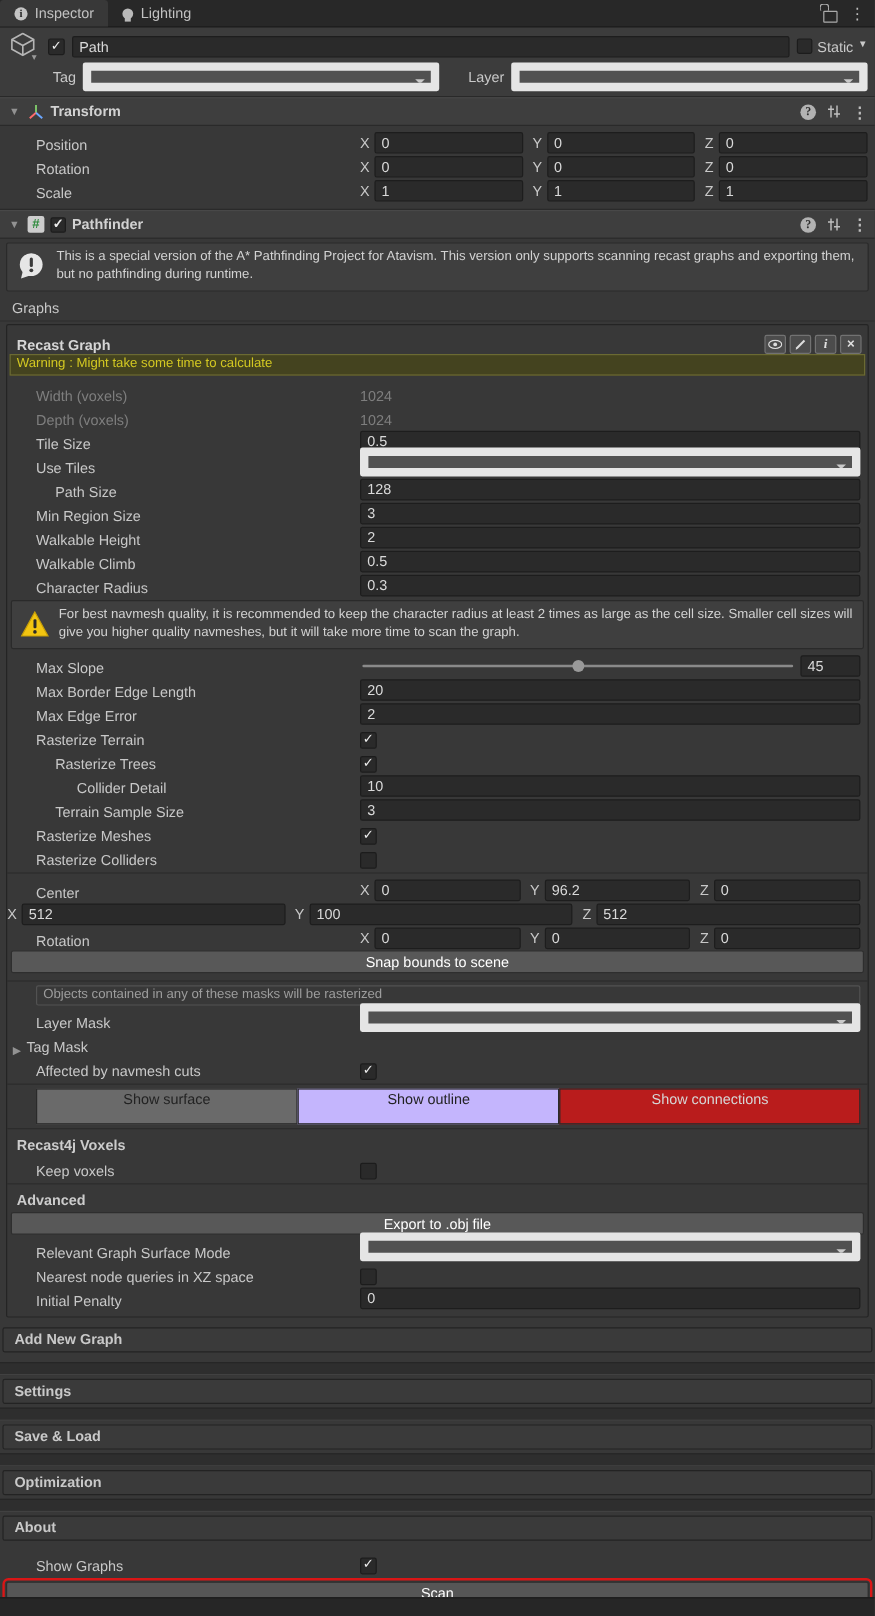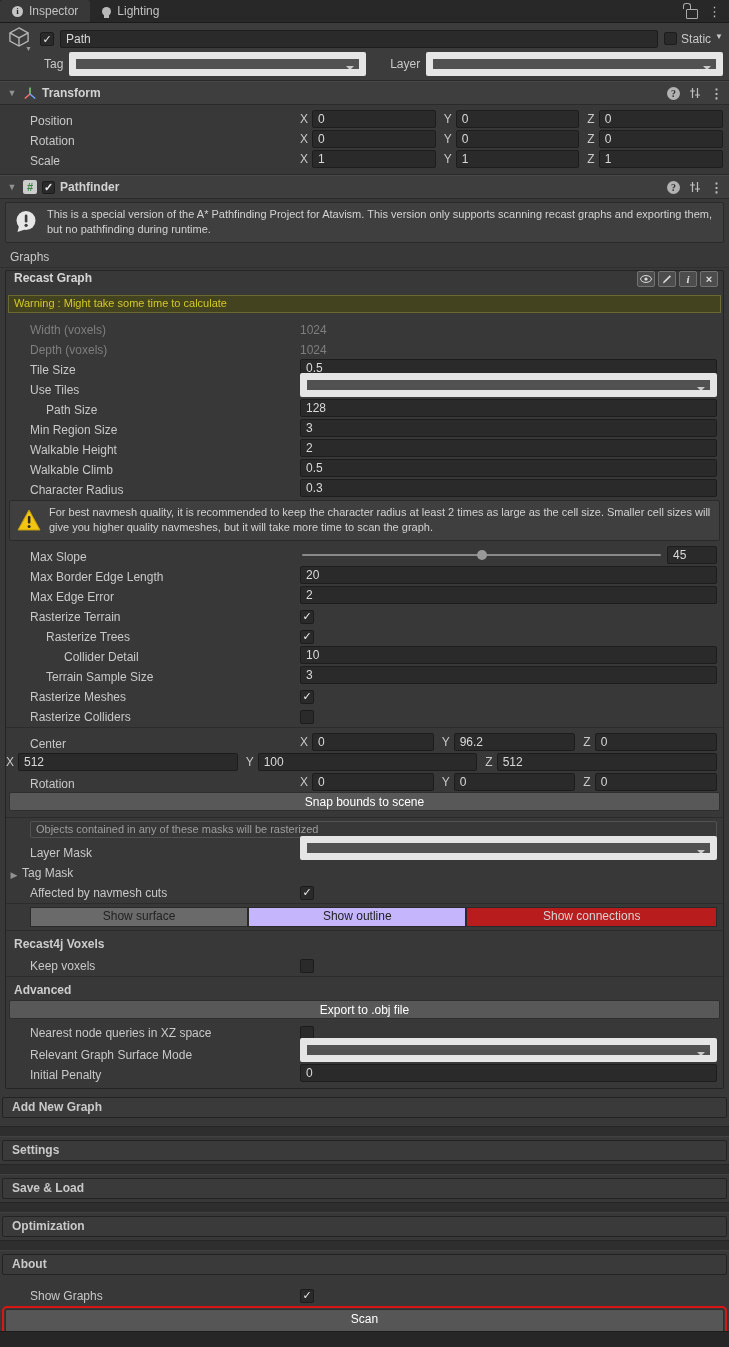--- a/index.html
+++ b/index.html
@@ -59,33 +59,33 @@
   .val-plain{color:#7e7e7e}
   .btn{background:#585858;border:1px solid #2e2e2e;border-radius:2px;height:19px;line-height:18px;text-align:center;
      color:#ffffff;box-sizing:border-box}
   .hr{border-top:1px solid #2c2c2c;margin:3px 0}
   
   .helpbox{display:flex;gap:8px;align-items:center;background:#3f3f3f;border:1px solid #2a2a2a;border-radius:2px;
      margin:3px 5px;padding:4px 7px;font-size:11px;color:#d2d2d2;line-height:1.4}
   .helpbox svg{flex:none}
   
   .panel{margin:2px 5px;border:1px solid #242424;background:#383838;border-radius:2px;padding-bottom:6px}
-  .panel-header{height:24px;display:flex;align-items:flex-start;padding:0 5px 0 8px;font-weight:bold;color:#d6d6d6}
+  .panel-header{height:24px;display:flex;align-items:flex-end;padding:0 5px 0 8px;font-weight:bold;color:#d6d6d6}
   .icon-btn{width:18px;height:16px;box-sizing:border-box;background:#4c4c4c;border:1px solid #727272;border-radius:2px;
      display:flex;align-items:center;justify-content:center;color:#e0e0e0;font-size:11px;margin-left:3px}
   .icon-btn .it{font-family:"Liberation Serif",serif;font-style:italic;font-weight:bold;font-size:11px}
   .warnbar{margin:0 2px 4px 2px;background:#44431f;border:1px solid #6b6a33;color:#d3c822;height:16px;line-height:15px;
      padding:0 5px;font-size:11px;overflow:hidden;white-space:nowrap}
   .slider{flex:1;position:relative;height:16px}
   .slider .track{position:absolute;left:2px;right:2px;top:7px;height:2px;background:#8a8a8a;border-radius:1px}
   .slider .knob{position:absolute;top:3px;width:10px;height:10px;border-radius:50%;background:#999;margin-left:-5px}
   .slider-val{flex:none!important;width:50px}
   .note-box{box-sizing:border-box;margin:2px 6px 2px 24px;border:1px solid #525252;border-radius:2px;height:17px;
      line-height:15px;padding:0 5px;color:#9d9d9d;font-size:11px;overflow:hidden;white-space:nowrap}
-  .seg-wrap{display:flex;margin:2px 6px 2px 24px;height:20px}
+  .seg-wrap{display:flex;margin:2px 6px 2px 24px;height:30px}
   .seg{flex:1;border:1px solid #2a2a2a;text-align:center;line-height:16px;font-size:12px;overflow:hidden;white-space:nowrap}
   .seg.s1{background:#6a6a6a;color:#222}
   .seg.s2{background:#c4b5fd;color:#222}
   .seg.s3{background:#b91c1c;color:#d6d6d6;flex:1.15}
   .subhdr{font-weight:bold;color:#cccccc;padding:3px 0 2px 8px}
   .wide-btn{margin:1px 3px}
   
   .bar{margin:0 2px;height:21px;background:#3a3a3a;border:1px solid #232323;border-radius:2px;display:flex;
      align-items:center;padding:0 9px;font-weight:bold;color:#c9c9c9;box-sizing:border-box}
   .gap{height:9px;background:#2e2e2e;border-top:1px solid #262626;border-bottom:1px solid #414141;margin:3px 0}
@@ -474,30 +474,30 @@
     <div class="row">
       <span class="lbl">Keep voxels</span>
       <div class="ctl">
           <span class="cb"></span>
         </div>
     </div>
 
     <div class="hr"></div>
     <div class="subhdr">Advanced</div>
     <div class="btn wide-btn">Export to .obj file</div>
-    <div class="row">
-      <span class="lbl">Nearest node queries in XZ space</span>
-      <div class="ctl">
-          <span class="cb"></span>
-        </div>
-    </div>
     <div class="row" style="margin-top:2px">
       <span class="lbl">Relevant Graph Surface Mode</span>
       <div class="ctl">
           <span class="dd">Do Not Require</span>
+        </div>
+    </div>
+    <div class="row">
+      <span class="lbl">Nearest node queries in XZ space</span>
+      <div class="ctl">
+          <span class="cb"></span>
         </div>
     </div>
     <div class="row">
       <span class="lbl">Initial Penalty</span>
       <div class="ctl">
           <span class="f">0</span>
         </div>
     </div>
   </div>
 

